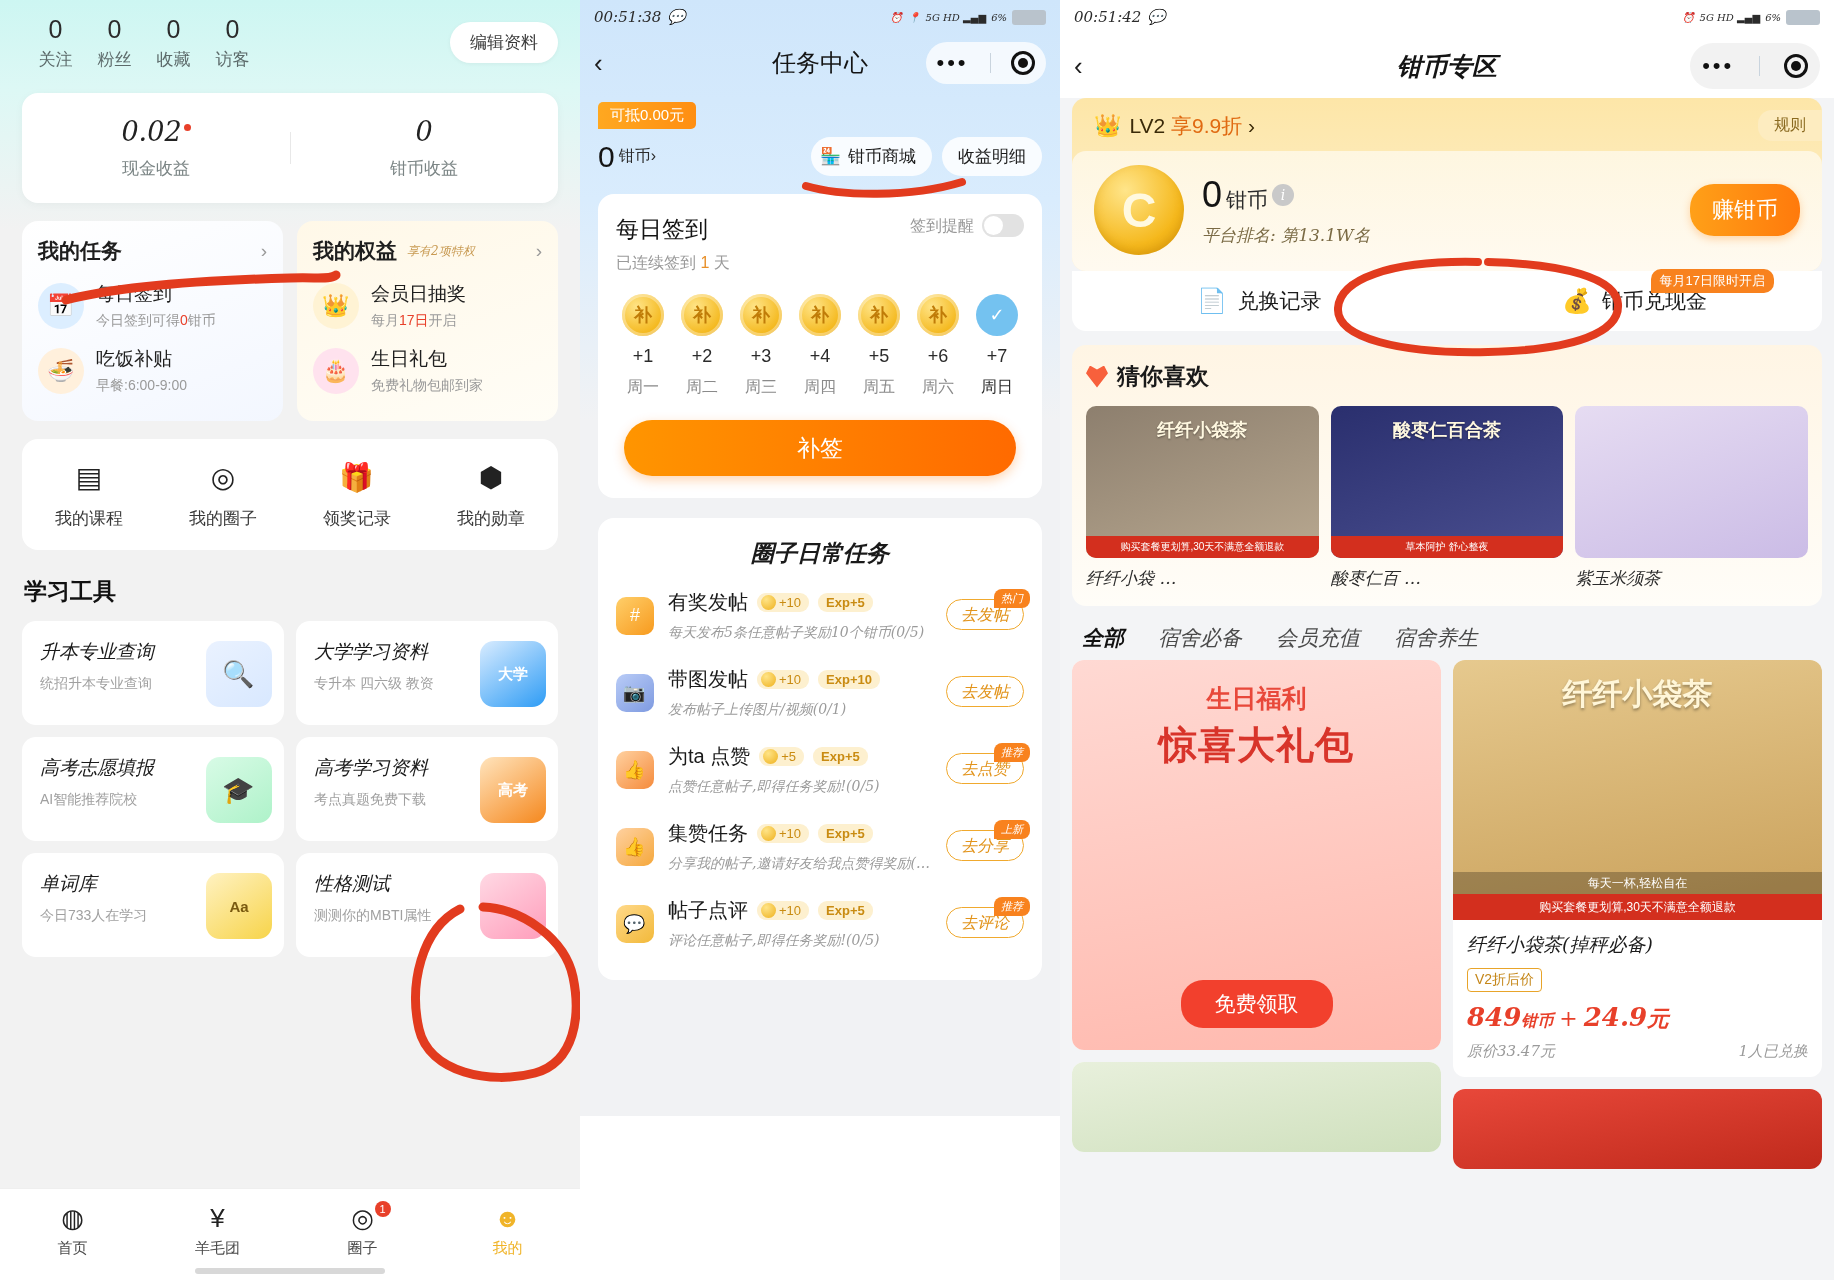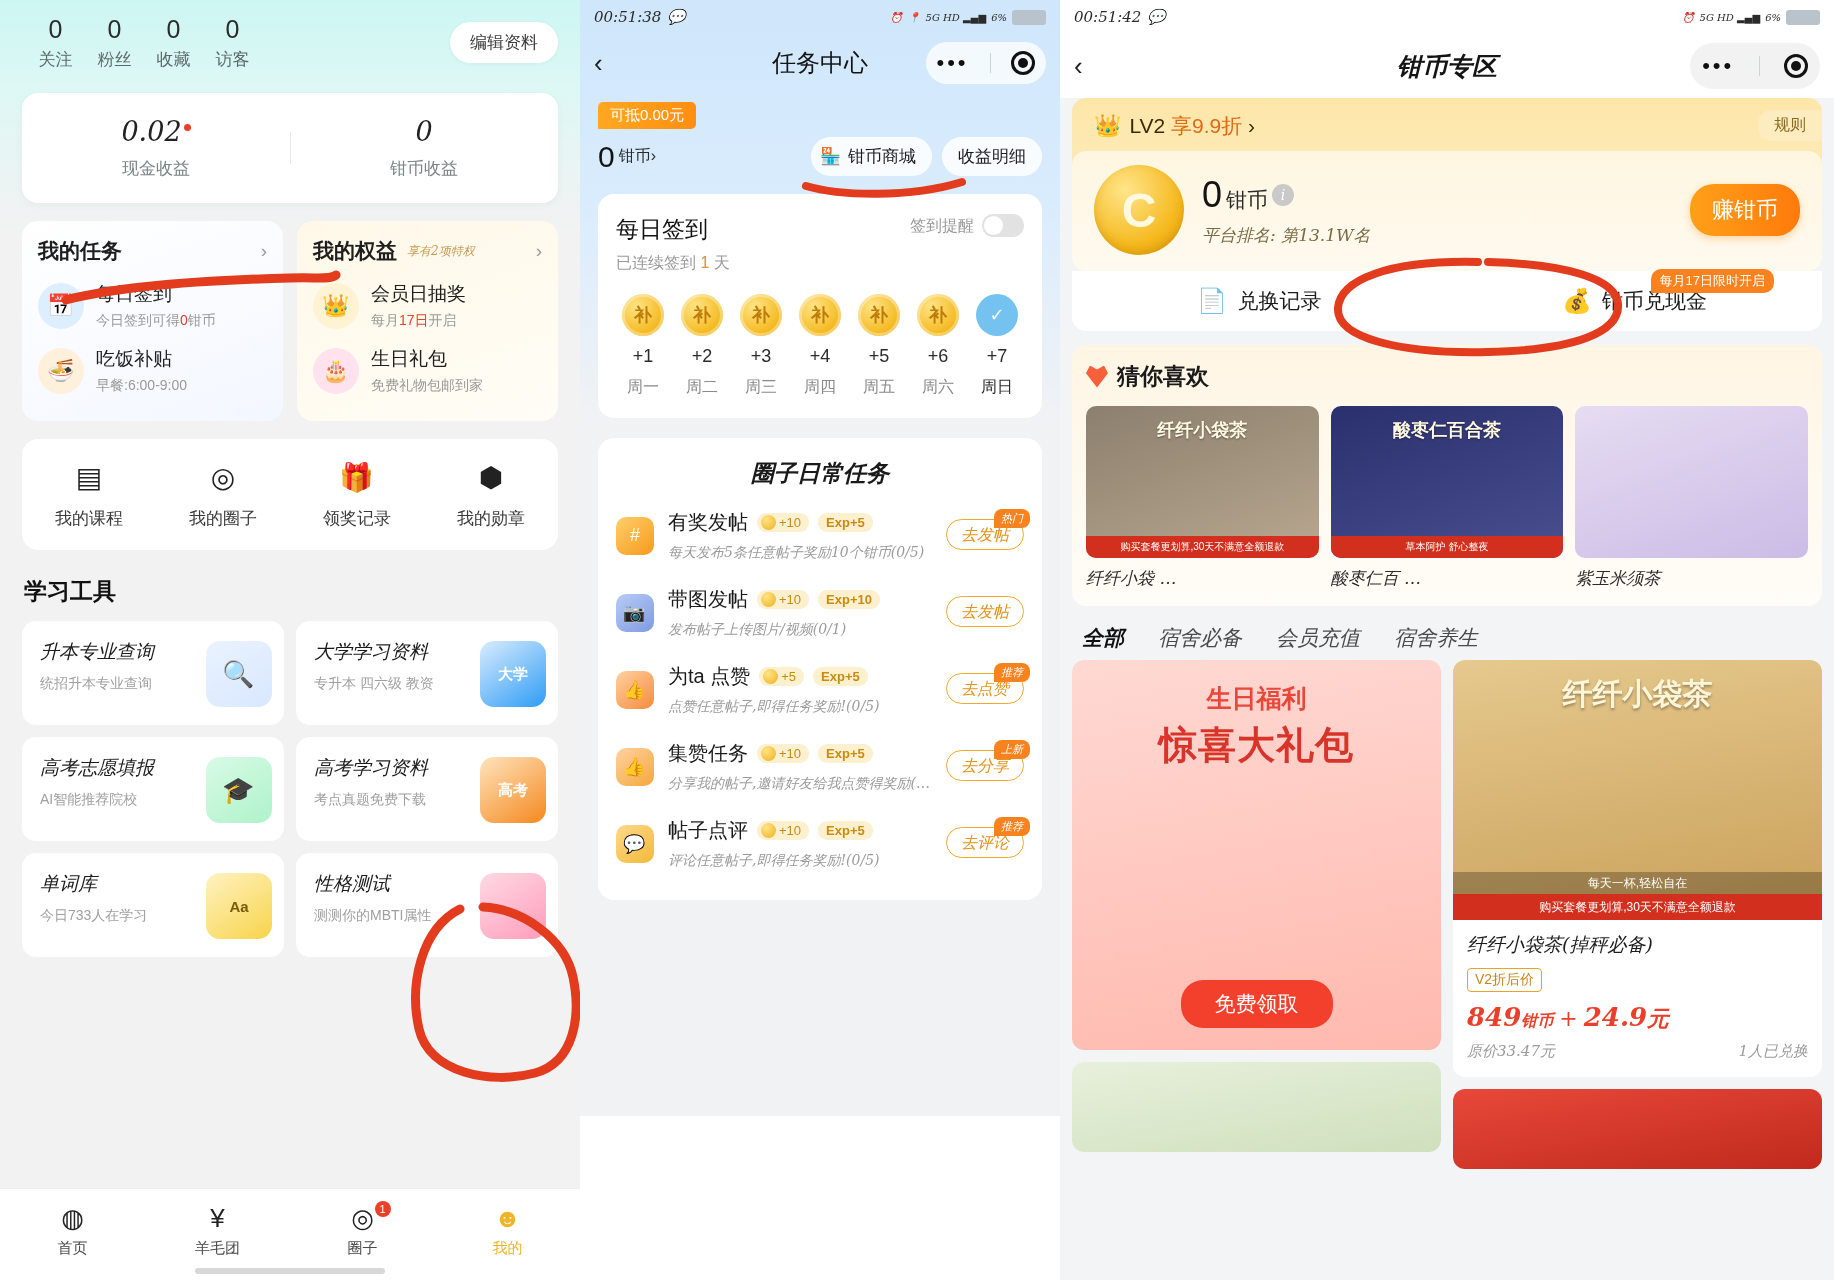--- a/index.html
+++ b/index.html
@@ -590,20 +590,21 @@
           <div class="circ">补</div>
           <div class="plus">+6</div>
           <div class="wd">周六</div>
         </div>
         <div class="day done">
           <div class="circ">✓</div>
           <div class="plus">+7</div>
           <div class="wd">周日</div>
         </div>
       </div>
+      <div class="btn-makeup">补签</div>
     </div>
 
     <div class="card" style="margin-top:20px;">
       <div class="tasks-title">圈子日常任务</div>
 
       <div class="task-row">
         <div class="task-ico ti-hash">#</div>
         <div class="task-mid">
           <div class="task-nrow">
             <span class="task-n">有奖发帖</span>

